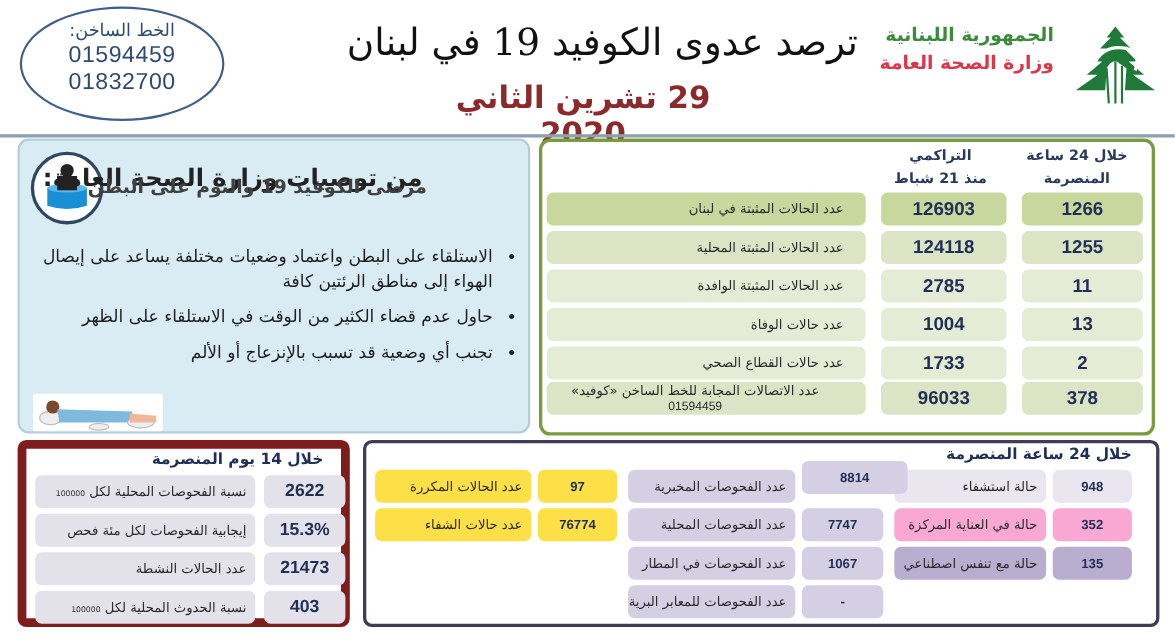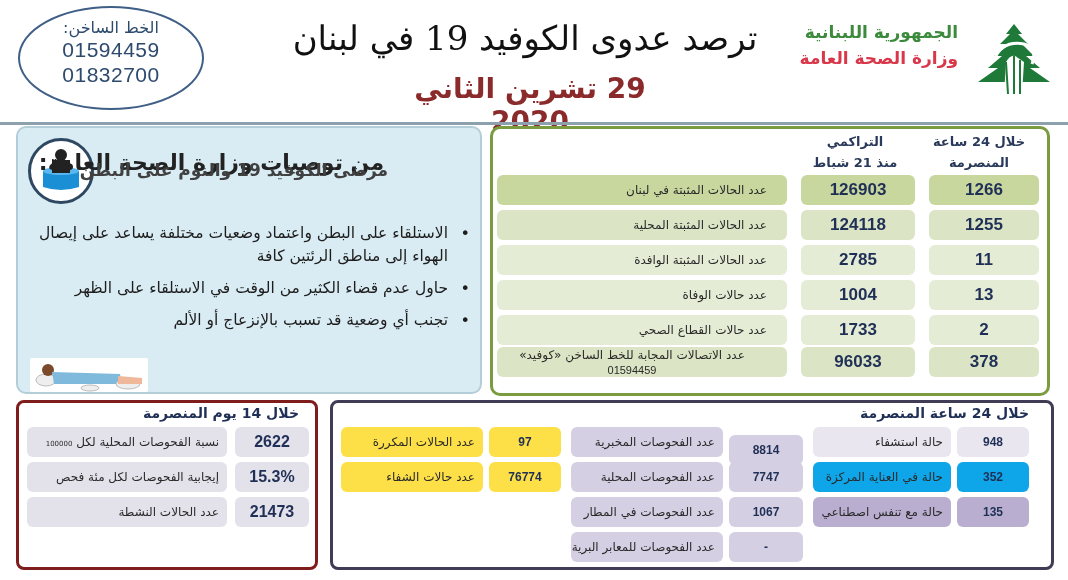--- a/index.html
+++ b/index.html
@@ -14,21 +14,21 @@
   
   .hotline-oval {
     left: 18px; top: 6px; width: 186px; height: 104px;
     border: 2.5px solid #3f5f86; border-radius: 50%;
     text-align: center; color: #2e4b6e;
   }
   .hotline-label { font-size: 16px; margin-top: 10px; direction: rtl; font-family: "DejaVu Sans", sans-serif; }
   .hotline-num { font-size: 21px; line-height: 25px; font-family: "Liberation Sans", sans-serif; letter-spacing: 0.5px; }
 
   .main-title {
-    left: 270px; top: 18px; width: 510px; text-align: center;
+    left: 270px; top: 18px; width: 510px; 
     font-family: "DejaVu Serif", serif; font-size: 34px; color: #111;
     direction: rtl;
   }
   .date-title {
     left: 380px; top: 72px; width: 300px; text-align: center;
     font-size: 28px; font-weight: bold; color: #8a2a2a;
     direction: rtl;
   }
   .ministry-1 {
     right: 110px; top: 22px; font-size: 17px; font-weight: bold;
@@ -98,21 +98,21 @@
     font-family: "Liberation Sans", sans-serif;
   }
   .stat-cum { left: 304px; width: 114px; }
   .stat-24 { left: 432px; width: 110px; }
   .row-hl .stat-label, .row-hl .stat-cum, .row-hl .stat-24 { background: #c7d79e; }
   .row-mid .stat-label, .row-mid .stat-cum, .row-mid .stat-24 { background: #dbe5c5; }
 
   
   .panel14 {
     left: 16px; top: 400px; width: 302px; height: 170px;
-    border: 3px solid #7f1d1d; border-radius: 8px; background: #fff;
+    border: 8px solid #7f1d1d; border-radius: 8px; background: #fff;
   }
   .panel14-title {
     right: 16px; top: 2px; font-size: 14px; font-weight: bold; color: #1f2f55;
     direction: rtl;
   }
   .p14-row { position: absolute; left: 8px; width: 284px; height: 30px; }
   .p14-label {
     position: absolute; left: 0; top: 0; width: 200px; height: 30px;
     background: #e3e1ea; border-radius: 6px; direction: rtl; text-align: right;
     padding-right: 8px; font-size: 12px; color: #2a2a2a; line-height: 30px;
@@ -139,21 +139,21 @@
     line-height: 30px; font-size: 12px; color: #2a2a2a;
   }
   .cell.lbl { direction: rtl; text-align: right; padding-right: 8px; }
   .cell.val {
     text-align: center; font-weight: bold; font-size: 12px; color: #1f2f55;
     font-family: "Liberation Sans", sans-serif;
   }
   .green { background: #fde047; }
   .purple { background: #d4cfe2; }
   .lightpurple { background: #e9e6f0; }
-  .midpurple { background: #0ea5e9; }
+  .midpurple { background: #f9a8d4; }
   .darkpurple { background: #b9aed0; }
 </style>
 </head>
 <body>
 
 <div class="abs hotline-oval">
   <div class="hotline-label">الخط الساخن:</div>
   <div class="hotline-num">01594459</div>
   <div class="hotline-num">01832700</div>
 </div>
@@ -254,33 +254,37 @@
     <div class="p14-val">2622</div>
   </div>
   <div class="p14-row" style="top:59px;">
     <div class="p14-label">إيجابية الفحوصات لكل مئة فحص</div>
     <div class="p14-val">15.3%</div>
   </div>
   <div class="p14-row" style="top:94px;">
     <div class="p14-label">عدد الحالات النشطة</div>
     <div class="p14-val">21473</div>
   </div>
+  <div class="p14-row" style="top:129px;">
+    <div class="p14-label"><span>نسبة الحدوث المحلية لكل</span> <small>100000</small></div>
+    <div class="p14-val">403</div>
+  </div>
 </div>
 
 <div class="abs panel24">
   <div class="abs panel24-title">خلال 24 ساعة المنصرمة</div>
 
   <div class="cell val lightpurple" style="left:624px; top:24px; width:72px;">948</div>
   <div class="cell lbl lightpurple" style="left:480px; top:24px; width:138px;">حالة استشفاء</div>
   <div class="cell val midpurple" style="left:624px; top:59px; width:72px;">352</div>
   <div class="cell lbl midpurple" style="left:480px; top:59px; width:138px;">حالة في العناية المركزة</div>
   <div class="cell val darkpurple" style="left:624px; top:94px; width:72px;">135</div>
   <div class="cell lbl darkpurple" style="left:480px; top:94px; width:138px;">حالة مع تنفس اصطناعي</div>
 
-  <div class="cell val purple" style="left:396px; top:32px; width:74px;">8814</div>
+  <div class="cell val purple" style="left:396px; top:16px; width:96px;">8814</div>
   <div class="cell lbl purple" style="left:238px; top:24px; width:152px;">عدد الفحوصات المخبرية</div>
   <div class="cell val purple" style="left:396px; top:59px; width:74px;">7747</div>
   <div class="cell lbl purple" style="left:238px; top:59px; width:152px;">عدد الفحوصات المحلية</div>
   <div class="cell val purple" style="left:396px; top:94px; width:74px;">1067</div>
   <div class="cell lbl purple" style="left:238px; top:94px; width:152px;">عدد الفحوصات في المطار</div>
   <div class="cell val purple" style="left:396px; top:129px; width:74px;">-</div>
   <div class="cell lbl purple" style="left:238px; top:129px; width:152px;">عدد الفحوصات للمعابر البرية</div>
 
   <div class="cell val green" style="left:156px; top:24px; width:72px;">97</div>
   <div class="cell lbl green" style="left:8px; top:24px; width:142px;">عدد الحالات المكررة</div>

